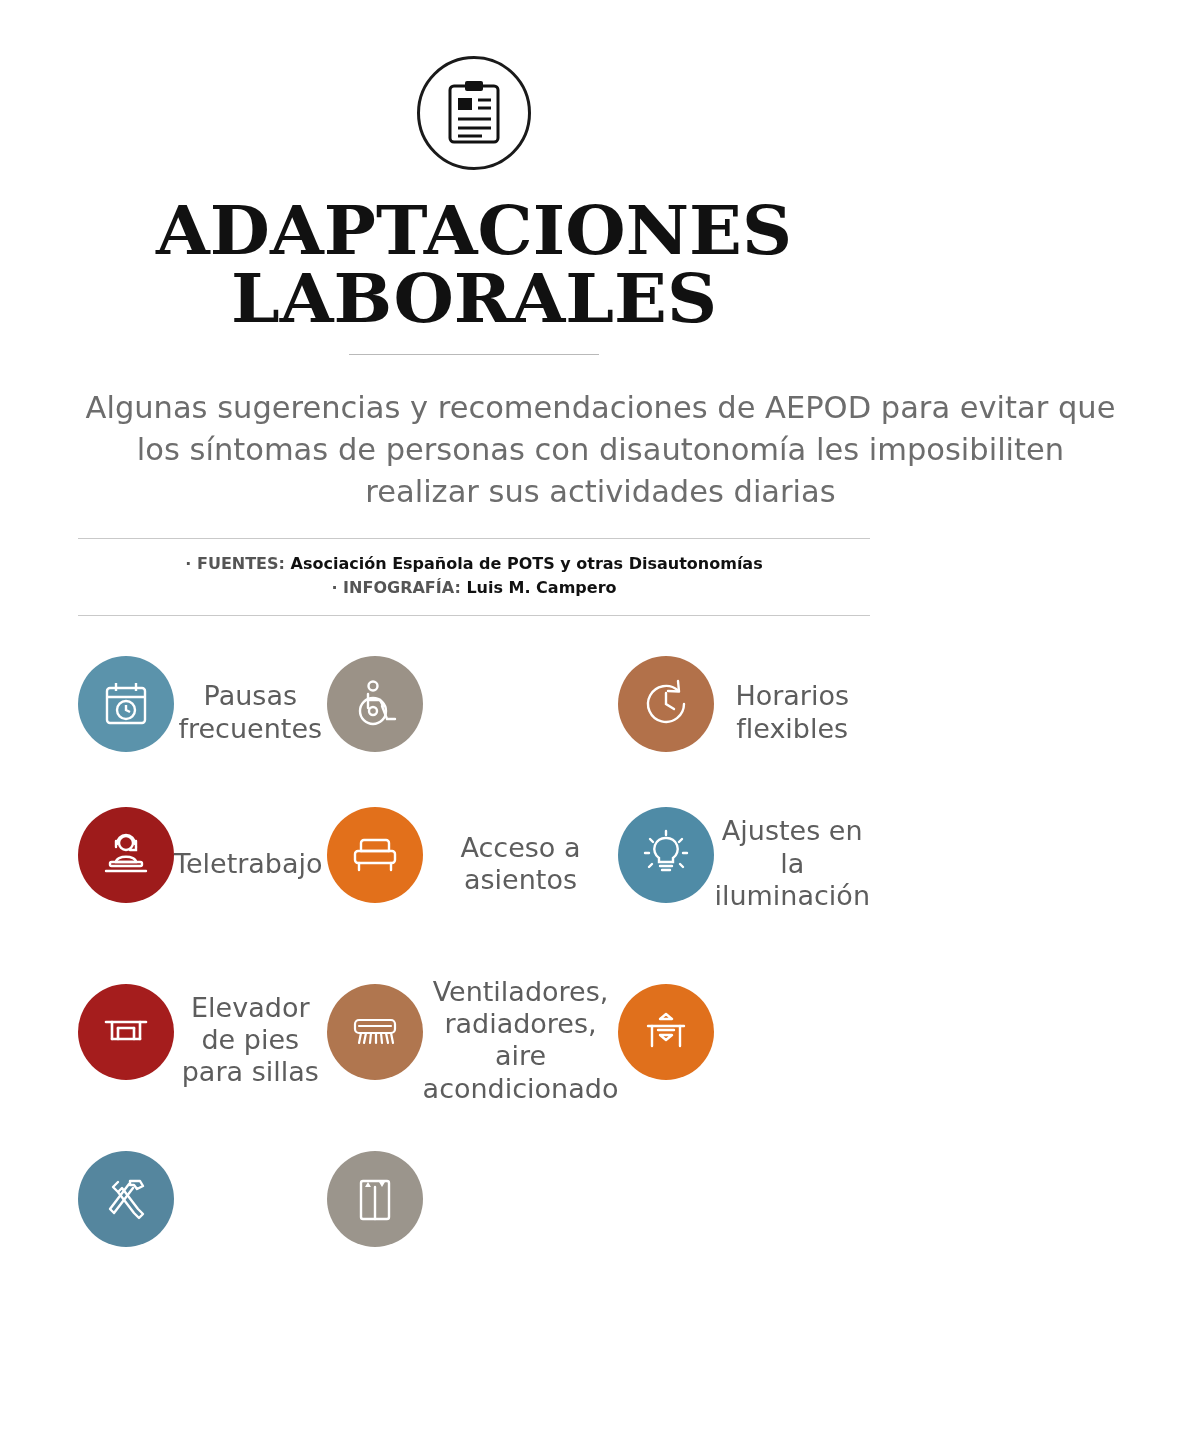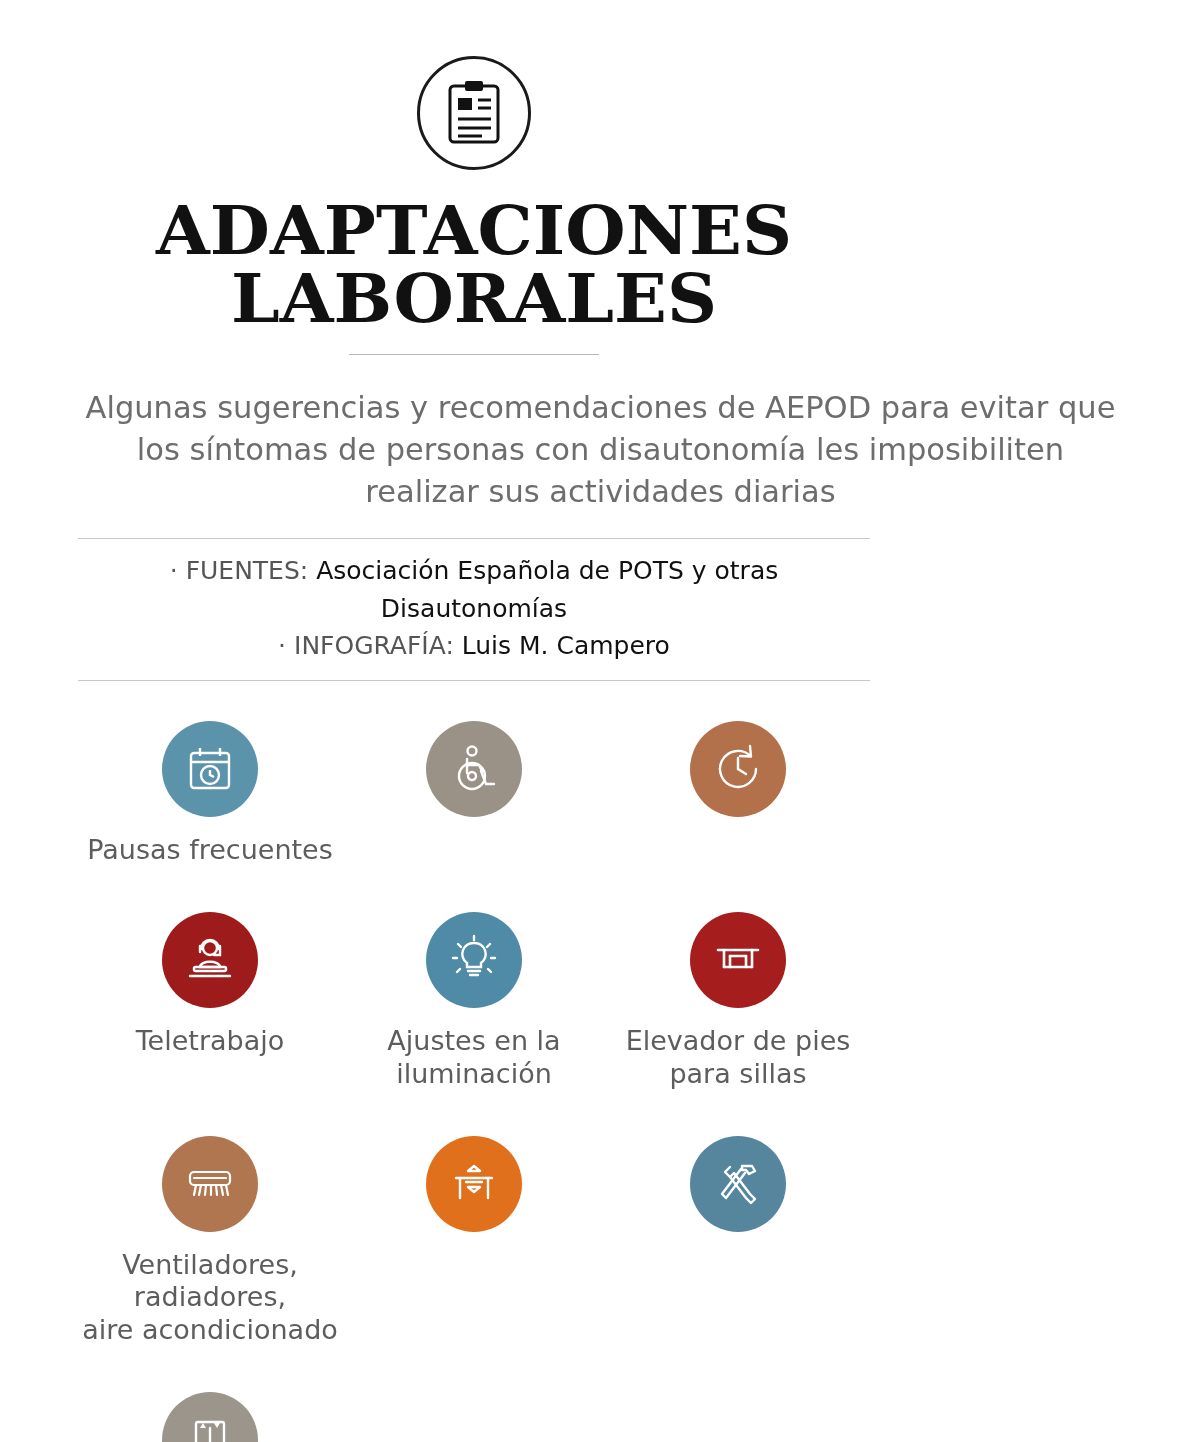--- a/index.html
+++ b/index.html
@@ -64,41 +64,42 @@
     font-weight: 400;
   }
   .credits {
     margin-top: 26px;
     border-top: 1px solid #c9c9c9;
     border-bottom: 1px solid #c9c9c9;
     padding: 13px 0 15px 0;
     text-align: center;
   }
   .credit-line {
-    font-size: 25px;
+    font-size: 16px;
     line-height: 1.5;
     color: #3b3b3b;
+    font-weight: bold;
   }
   .credit-line .lbl {
     color: #555555;
   }
   .credit-line .val {
     color: #111111;
   }
 
   
   .grid {
     margin-top: 40px;
     display: grid;
     grid-template-columns: repeat(3, 1fr);
     row-gap: 46px;
   }
   .cell {
     display: flex;
-    flex-direction: column;
+    flex-direction: row;
     align-items: center;
   }
   .badge {
     width: 96px;
     height: 96px;
     border-radius: 50%;
     display: flex;
     align-items: center;
     justify-content: center;
     flex: 0 0 auto;
@@ -181,37 +182,49 @@
     </div>
 
     <div class="cell">
       <div class="badge" style="background:#b2714a">
         <svg width="52" height="52" viewBox="0 0 52 52" fill="none" stroke="#fff" stroke-width="2.4" stroke-linecap="round">
           <path d="M44 26 A18 18 0 1 1 38 12.5"></path>
           <polyline points="38,3 39,13.5 28,13" stroke-linejoin="round"></polyline>
           <polyline points="26,15 26,26 34,31"></polyline>
         </svg>
       </div>
+      <div class="cell-label">Horarios flexibles</div>
     </div>
 
     <div class="cell">
       <div class="badge" style="background:#9e1b1b">
         <svg width="52" height="52" viewBox="0 0 52 52" fill="none" stroke="#fff" stroke-width="2.4" stroke-linecap="round">
           <circle cx="26" cy="14" r="7"></circle>
           <path d="M17 15 A9 9 0 0 1 35 15"></path>
           <path d="M16 12 L16 18 M36 12 L36 18"></path>
           <path d="M36 18 L36 21 L30 21"></path>
           <path d="M16 33 C16 26 36 26 36 33 Z"></path>
           <rect x="10" y="33" width="32" height="4" rx="1.5"></rect>
           <path d="M6 42 L46 42"></path>
         </svg>
       </div>
       <div class="cell-label">Teletrabajo</div>
     </div>
 
+    <div class="cell">
+      <div class="badge" style="background:#e2701b">
+        <svg width="52" height="52" viewBox="0 0 52 52" fill="none" stroke="#fff" stroke-width="2.4" stroke-linecap="round" stroke-linejoin="round">
+          <path d="M12 22 L12 14 A3 3 0 0 1 15 11 L37 11 A3 3 0 0 1 40 14 L40 22"></path>
+          <rect x="6" y="22" width="40" height="12" rx="3"></rect>
+          <path d="M12 22 L40 22"></path>
+          <path d="M10 34 L10 41 M42 34 L42 41"></path>
+        </svg>
+      </div>
+      <div class="cell-label">Acceso a asientos</div>
+    </div>
 
     <div class="cell">
       <div class="badge" style="background:#4f8ba6">
         <svg width="52" height="52" viewBox="0 0 52 52" fill="none" stroke="#fff" stroke-width="2.4" stroke-linecap="round">
           <path d="M26 9 A11 11 0 0 1 33 29 L33 33 L19 33 L19 29 A11 11 0 0 1 26 9 Z"></path>
           <line x1="20" y1="37" x2="32" y2="37"></line>
           <line x1="22" y1="41" x2="30" y2="41"></line>
           <line x1="26" y1="2" x2="26" y2="6"></line>
           <line x1="10" y1="10" x2="13" y2="13"></line>
           <line x1="42" y1="10" x2="39" y2="13"></line>

